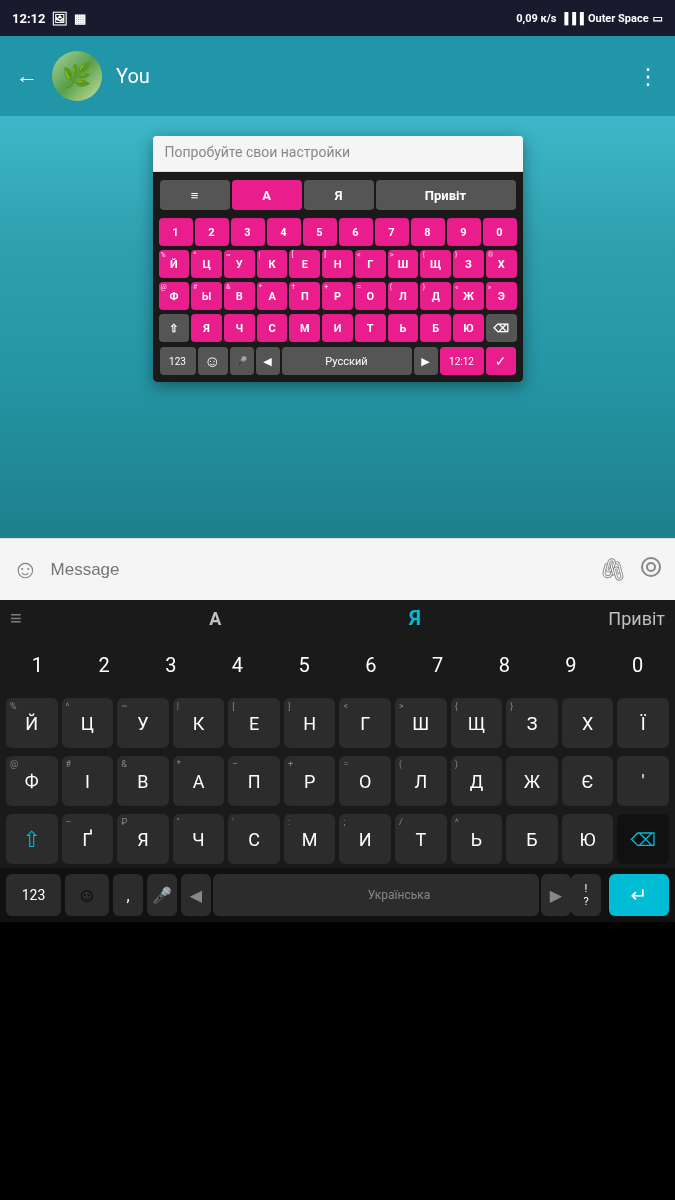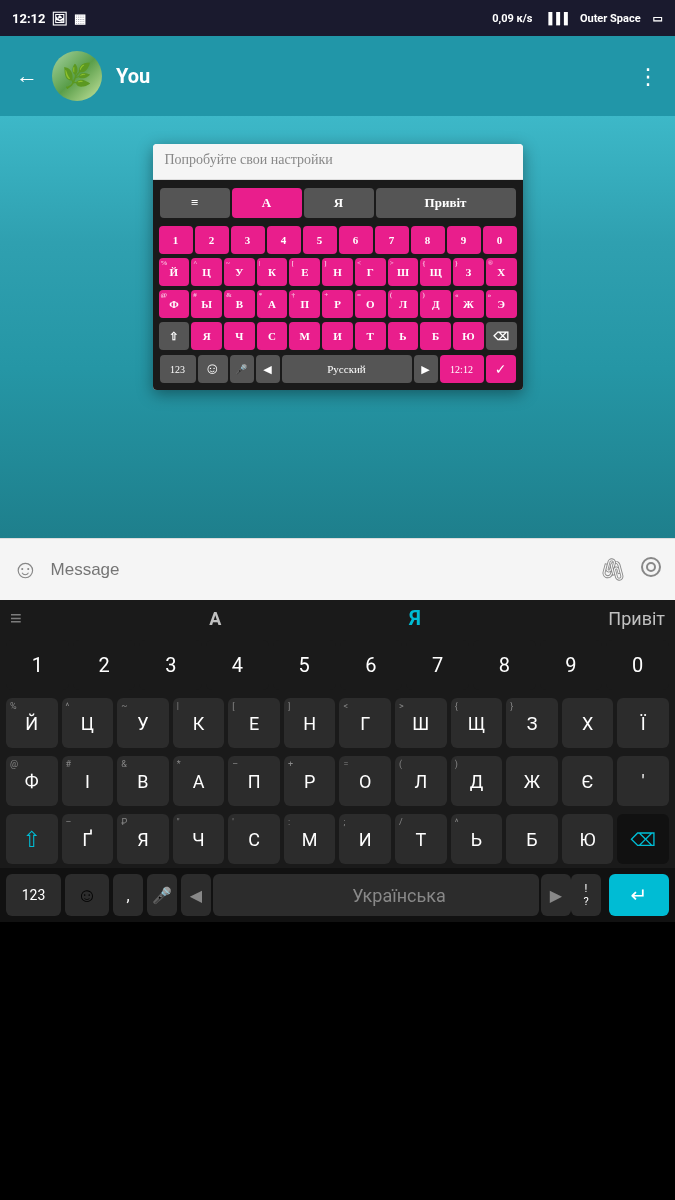--- a/index.html
+++ b/index.html
@@ -18,21 +18,21 @@
       background: #1a1a2e;
       display: flex;
       align-items: center;
       justify-content: space-between;
       padding: 0 12px;
       color: white;
       font-size: 13px;
       font-weight: bold;
     }
     .status-left { display: flex; align-items: center; gap: 6px; }
-    .status-right { display: flex; align-items: center; gap: 12px; font-size: 11px; }
+    .status-right { display: flex; align-items: center; gap: 4px; font-size: 11px; }
 
     
     .chat-header {
       width: 675px;
       height: 80px;
       background: #2196a8;
       display: flex;
       align-items: center;
       padding: 0 16px;
       gap: 14px;
@@ -47,21 +47,21 @@
       height: 50px;
       border-radius: 50%;
       background: linear-gradient(135deg, #a8d5a2, #5a9e4a, #c8e6a0);
       overflow: hidden;
       display: flex;
       align-items: center;
       justify-content: center;
       font-size: 24px;
     }
     .header-info { flex: 1; }
-    .header-name { color: white; font-size: 20px; font-weight: 700; }
+    .header-name { color: white; font-size: 20px; font-weight: 400; }
     .header-sub { color: rgba(255,255,255,0.85); font-size: 14px; }
     .header-more { color: white; font-size: 22px; cursor: pointer; }
 
     
     .chat-area {
       width: 675px;
       height: 422px;
       background: linear-gradient(180deg, #3db8c8 0%, #2fa0b0 30%, #2596a5 60%, #1e7f8c 100%);
       position: relative;
       display: flex;
@@ -70,22 +70,21 @@
       padding: 12px;
     }
 
     
     .pink-keyboard-popup {
       width: 370px;
       background: #fff;
       border-radius: 4px;
       overflow: hidden;
       box-shadow: 0 4px 16px rgba(0,0,0,0.4);
-      margin-top: 16px;
-      font-family: Liberation Serif, serif;
+      margin-top: 8px;
     }
     .popup-input-area {
       background: #f5f5f5;
       padding: 8px 12px;
       font-size: 14px;
       color: #888;
       border-bottom: 1px solid #ddd;
       min-height: 36px;
     }
     .pink-kb {
@@ -334,21 +333,21 @@
     }
     .dk-lang-btn {
       flex: 1;
       height: 42px;
       background: #2c2c2c;
       border-radius: 6px;
       display: flex;
       align-items: center;
       justify-content: center;
       color: #888;
-      font-size: 18px;
+      font-size: 12px;
       cursor: pointer;
       padding-left: 46px;
     }
     .dk-right-btn {
       width: 30px;
       height: 42px;
       background: #2c2c2c;
       border-radius: 6px;
       display: flex;
       align-items: center;

